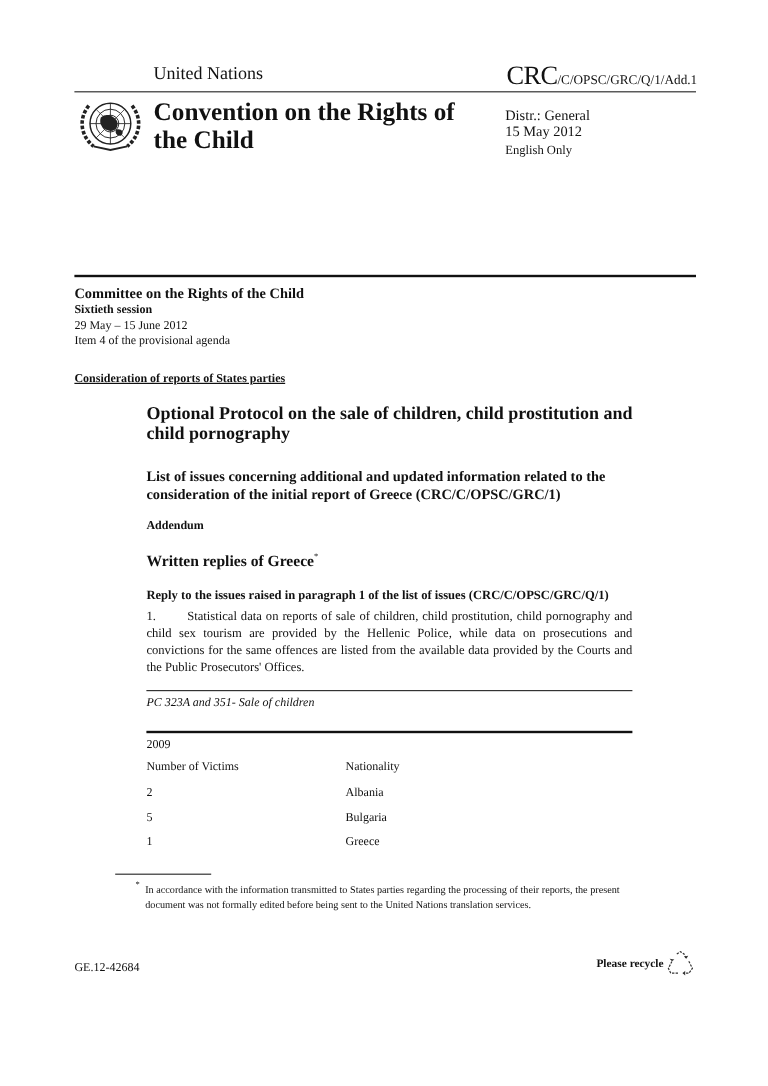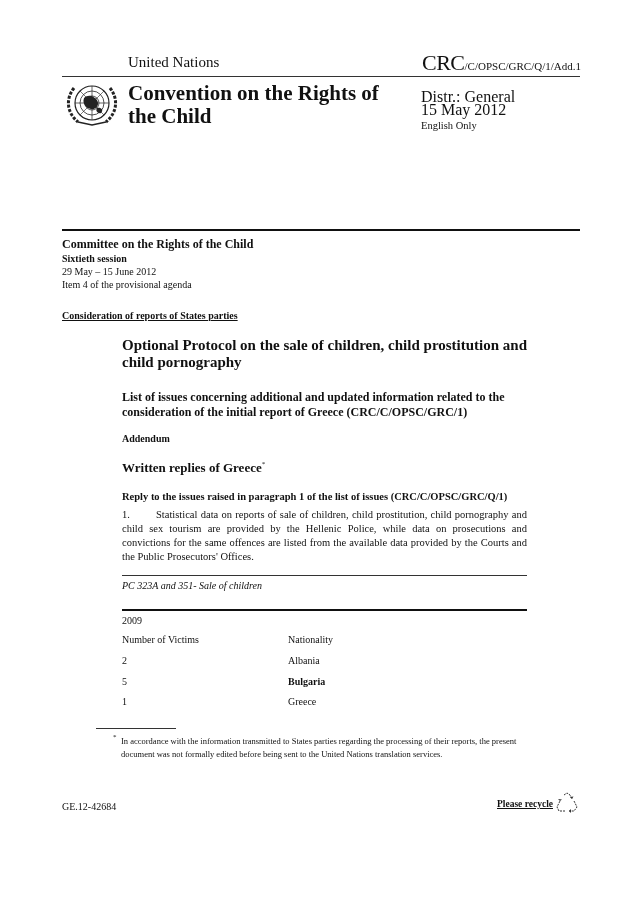--- a/index.html
+++ b/index.html
@@ -8,21 +8,21 @@
   .abs { position: absolute; white-space: nowrap; }
 
   .un-label { left: 128px; top: 54px; font-size: 15px; }
   .symbol-big { left: 422px; top: 50px; font-size: 22px; letter-spacing: -0.5px; }
   .symbol-big .rest { font-size: 11px; letter-spacing: 0; }
   .rule-top { position: absolute; left: 62px; top: 76px; width: 518px; height: 1px; background: #333; }
 
   .emblem { position: absolute; left: 64px; top: 80px; width: 56px; height: 48px; }
   .conv-title { left: 128px; top: 82px; font-size: 21px; font-weight: bold; line-height: 23px; white-space: normal; width: 260px; }
 
-  .distr { left: 421px; top: 90px; font-size: 16px; line-height: 13px; }
+  .distr { left: 421px; top: 90px; font-size: 12px; line-height: 13px; }
   .lang { left: 421px; top: 120px; font-size: 10.5px; }
 
   .rule-thick { position: absolute; left: 62px; top: 229px; width: 518px; height: 2px; background: #111; }
 
   .committee { left: 62px; top: 237px; font-size: 12px; font-weight: bold; }
   .meta-line { left: 62px; font-size: 10px; }
 
   .h-protocol { left: 122px; top: 337px; font-size: 15px; font-weight: bold; line-height: 17px; white-space: normal; width: 420px; }
   .h-list { left: 122px; top: 390px; font-size: 12px; font-weight: bold; line-height: 15px; white-space: normal; width: 420px; }
   .h-addendum { left: 122px; top: 433px; font-size: 10px; font-weight: bold; }
@@ -39,21 +39,21 @@
 
   .tcell { font-size: 10px; position: absolute; white-space: nowrap; text-align: right; }
   .col1 { left: 122px; }
   .col2 { left: 288px; }
 
   .fn-rule { position: absolute; left: 96px; top: 728px; width: 80px; height: 1px; background: #333; }
   .fn-mark { left: 113px; top: 733px; font-size: 7px; }
   .fn-text { left: 121px; top: 735px; width: 400px; font-size: 8.5px; line-height: 13px; white-space: normal; }
 
   .job-number { left: 62px; top: 801px; font-size: 10px; }
-  .recycle { left: 497px; top: 799px; font-size: 9.5px; font-weight: bold; text-decoration: underline; }
+  .recycle { left: 497px; top: 799px; font-size: 9.5px; font-weight: bold; }
   .recycle-icon { position: absolute; left: 555px; top: 792px; width: 24px; height: 22px; }
 </style>
 </head>
 <body>
 
 <div class="abs un-label">United Nations</div>
 <div class="abs symbol-big"><span>CRC</span><span class="rest">/C/OPSC/GRC/Q/1/Add.1</span></div>
 <div class="rule-top"></div>
 
 <div class="emblem">
@@ -106,21 +106,21 @@
   <div class="tcell col1" style="top:615px;">2009</div>
   <div class="tcell col1" style="top:634px;">Number of Victims</div>
   <div class="tcell col2" style="top:634px;">Nationality</div>
 
   <div>
     <div class="tcell col1" style="top:655px;">2</div>
     <div class="tcell col2" style="top:655px;">Albania</div>
   </div>
   <div>
     <div class="tcell col1" style="top:676px;">5</div>
-    <div class="tcell col2" style="top:676px;font-weight:bold;">Bulgaria</div>
+    <div class="tcell col2" style="top:676px;">Bulgaria</div>
   </div>
   <div>
     <div class="tcell col1" style="top:696px;">1</div>
     <div class="tcell col2" style="top:696px;">Greece</div>
   </div>
 </div>
 
 <div class="fn-rule"></div>
 <div class="abs fn-mark">*</div>
 <div class="abs fn-text">In accordance with the information transmitted to States parties regarding the processing of their reports, the present document was not formally edited before being sent to the United Nations translation services.</div>

